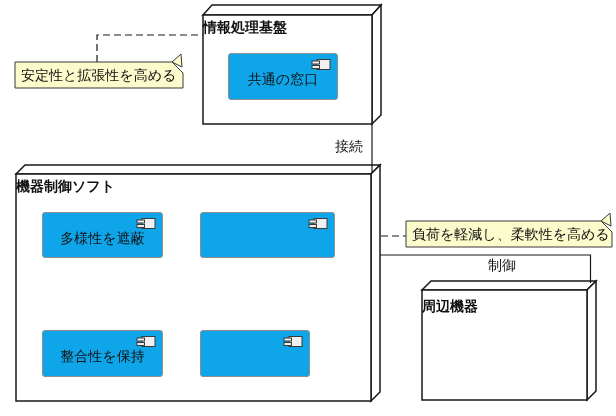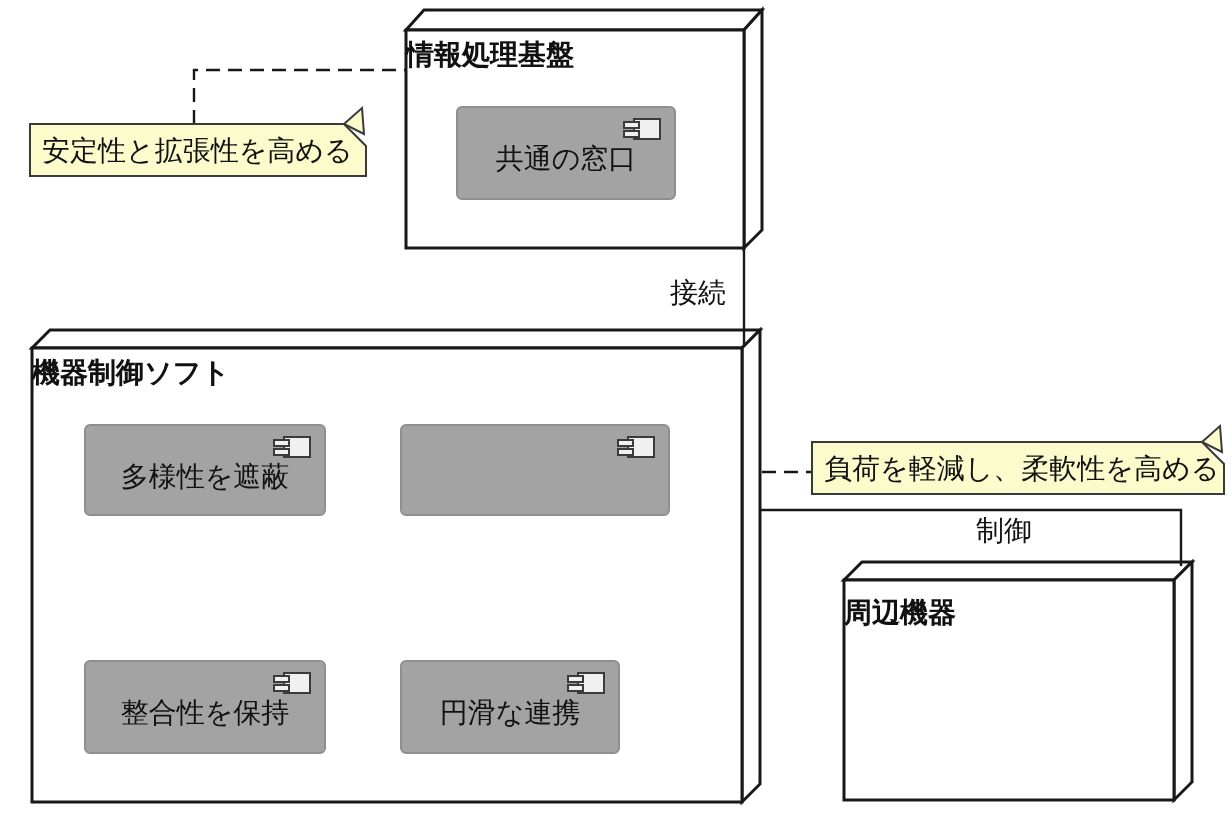--- a/index.html
+++ b/index.html
@@ -13,21 +13,21 @@
   .dashed { stroke-dasharray:7 4; }
   .note   { fill:#FBFBCC; stroke:#3a3a3a; stroke-width:1; stroke-linejoin:miter; }
   .label {
     position:absolute; color:#111111; font-size:14px; line-height:16px;
     white-space:nowrap;
   }
   .node-title { font-weight:bold; text-align:left; }
   .edge-label-right { text-align:center; }
   .component {
     position:absolute; box-sizing:border-box;
-    background:#a3a3a3; border:1px solid #8F8F8F; border-radius:3px;
+    background:#0ea5e9; border:1px solid #8F8F8F; border-radius:3px;
     display:flex; align-items:center; justify-content:center;
     color:#121212; font-size:14px; padding-top:7px;
   }
   .comp-icon { position:absolute; top:4px; right:6px; width:20px; height:13px; }
 </style>
 </head>
 <body>
 
 <div class="canvas">
 
@@ -106,21 +106,20 @@
     </svg>
     <span>整合性を保持</span>
   </div>
 
   <div class="component" style="left:200px;top:330px;width:110px;height:47px">
     <svg class="comp-icon" viewBox="0 0 20 13">
       <rect x="6" y="1.5" width="13" height="10" fill="#F0F0F0" stroke="#3b3b3b"></rect>
       <rect x="1" y="3" width="7.5" height="3" fill="#F0F0F0" stroke="#3b3b3b"></rect>
       <rect x="1" y="7.5" width="7.5" height="3" fill="#F0F0F0" stroke="#3b3b3b"></rect>
     </svg>
-    <span>円滑な連携</span>
   </div>
 
 
   <div class="label edge-label-right" style="left:329px;top:138px;width:40px">接続</div>
   <div class="label" style="left:488px;top:257px">制御</div>
 
   <div class="label" style="left:21px;top:67px">安定性と拡張性を高める</div>
   <div class="label" style="left:412px;top:226px">負荷を軽減し、柔軟性を高める</div>
 
 </div>

